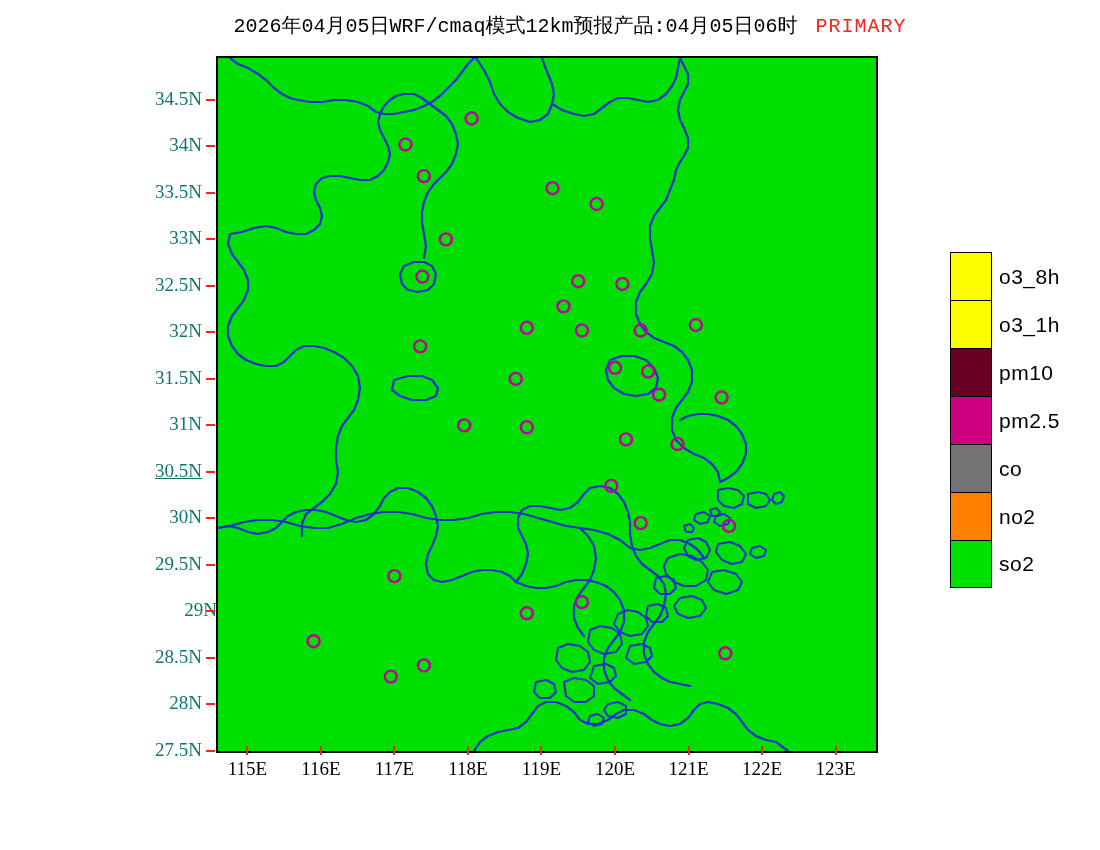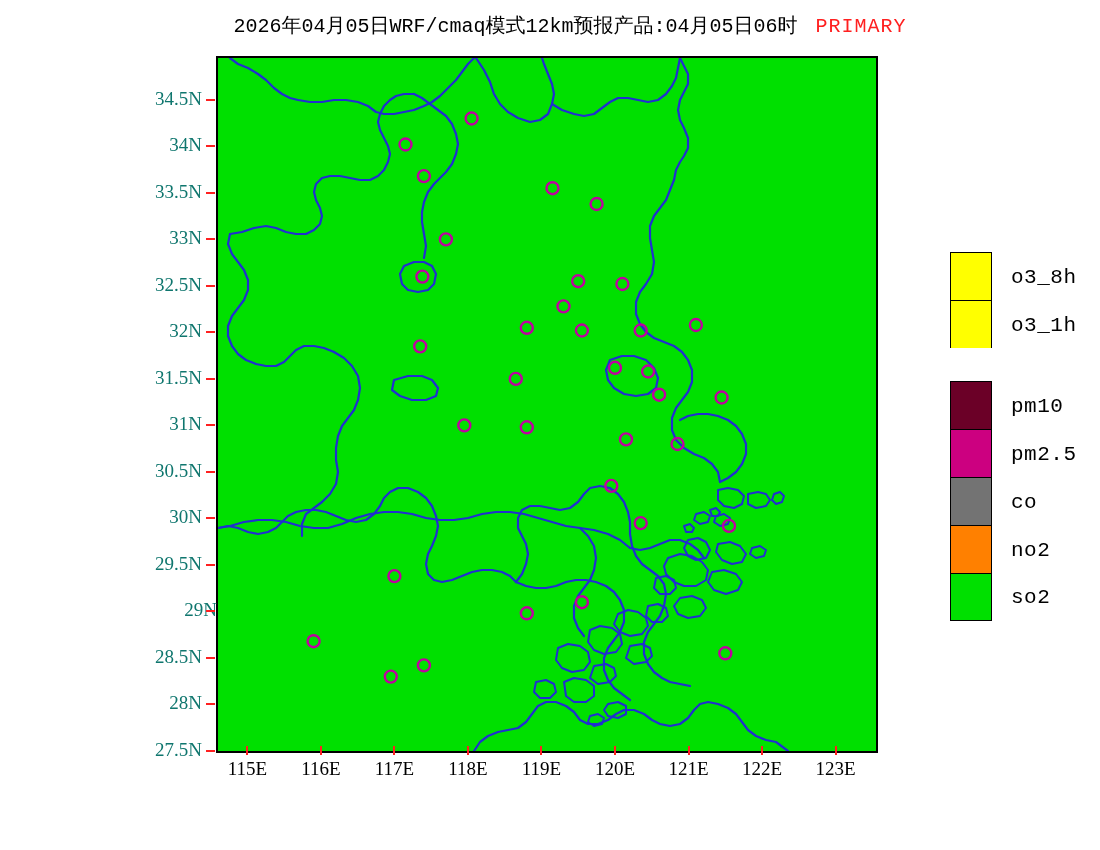--- a/index.html
+++ b/index.html
@@ -68,23 +68,23 @@
   }
   .legend-row{
     position:relative;
     width:42px;height:48px;
     border:1px solid #000;
     border-bottom:none;
     box-sizing:border-box;
   }
   .legend-row:last-child{border-bottom:1px solid #000;}
   .legend-label{
-    position:absolute;left:60px;top:50%;
+    position:absolute;left:48px;top:50%;
     transform:translateY(-50%);
-    font-family:Liberation Mono, monospace;
+    font-family:Liberation Sans, sans-serif;
     font-size:21px;
     color:#000;
     white-space:nowrap;
     letter-spacing:0.5px;
   }
 
   
   .footer{
     position:absolute;left:0;top:810px;width:1100px;
     text-align:center;
@@ -220,21 +220,21 @@
       <div class="ylab" style="left: 60px; width: 142px; top: 692.49px;">28N</div>
       <div class="tick tick-y" style="left: 206px; top: 703.49px;"></div>
       <div class="ylab" style="left: 60px; width: 142px; top: 645.98px;">28.5N</div>
       <div class="tick tick-y" style="left: 206px; top: 656.98px;"></div>
       <div class="ylab" style="left: 75px; width: 142px; top: 599.47px;">29N</div>
       <div class="tick tick-y" style="left: 206px; top: 610.47px;"></div>
       <div class="ylab" style="left: 60px; width: 142px; top: 552.96px;">29.5N</div>
       <div class="tick tick-y" style="left: 206px; top: 563.96px;"></div>
       <div class="ylab" style="left: 60px; width: 142px; top: 506.45px;">30N</div>
       <div class="tick tick-y" style="left: 206px; top: 517.45px;"></div>
-      <div class="ylab" style="left: 60px; width: 142px; top: 459.94px;">30.5N</div>
+      <div class="ylab" style="left: 60px; width: 142px; top: 459.94px; text-decoration: underline;">30.5N</div>
       <div class="tick tick-y" style="left: 206px; top: 470.94px;"></div>
       <div class="ylab" style="left: 60px; width: 142px; top: 413.43px;">31N</div>
       <div class="tick tick-y" style="left: 206px; top: 424.43px;"></div>
       <div class="ylab" style="left: 60px; width: 142px; top: 366.919px;">31.5N</div>
       <div class="tick tick-y" style="left: 206px; top: 377.919px;"></div>
       <div class="ylab" style="left: 60px; width: 142px; top: 320.409px;">32N</div>
       <div class="tick tick-y" style="left: 206px; top: 331.409px;"></div>
       <div class="ylab" style="left: 60px; width: 142px; top: 273.899px;">32.5N</div>
       <div class="tick tick-y" style="left: 206px; top: 284.899px;"></div>
       <div class="ylab" style="left: 60px; width: 142px; top: 227.389px;">33N</div>
@@ -263,21 +263,21 @@
       <div class="tick tick-x" style="left: 687.525px; top: 746px;"></div>
       <div class="xlab" style="left: 722.045px; width: 80px; top: 758px;">122E</div>
       <div class="tick tick-x" style="left: 761.045px; top: 746px;"></div>
       <div class="xlab" style="left: 795.564px; width: 80px; top: 758px;">123E</div>
       <div class="tick tick-x" style="left: 834.564px; top: 746px;"></div>
     </div>
 
   <div class="legend" id="legend">
       <div class="legend-row" style="background: rgb(255, 255, 0);"><span></span><span class="legend-label">o3_8h</span></div>
       <div class="legend-row" style="background: rgb(255, 255, 0);"><span></span><span class="legend-label">o3_1h</span></div>
-      <div class="legend-row" style="background: rgb(107, 0, 39); margin-top: 33px;"><span></span><span class="legend-label">pm10</span></div>
+      <div class="legend-row" style="background: rgb(107, 0, 39);"><span></span><span class="legend-label">pm10</span></div>
       <div class="legend-row" style="background: rgb(204, 0, 128);"><span></span><span class="legend-label">pm2.5</span></div>
       <div class="legend-row" style="background: #737373;"><span></span><span class="legend-label">co</span></div>
       <div class="legend-row" style="background: rgb(255, 128, 0);"><span></span><span class="legend-label">no2</span></div>
       <div class="legend-row" style="background: rgb(0, 224, 0);"><span></span><span class="legend-label">so2</span></div>
     </div>
 
 
 </div>
 
 </body></html>

